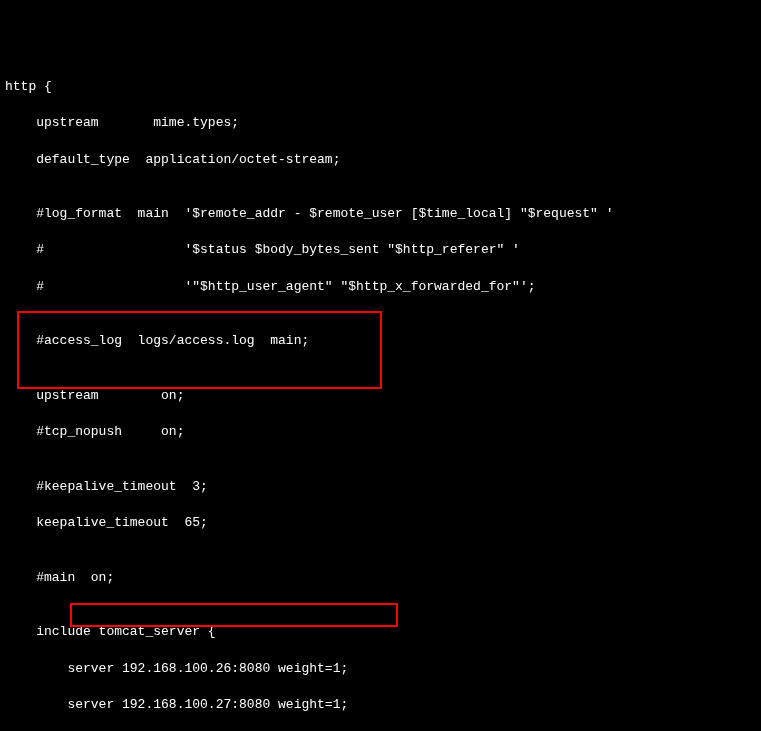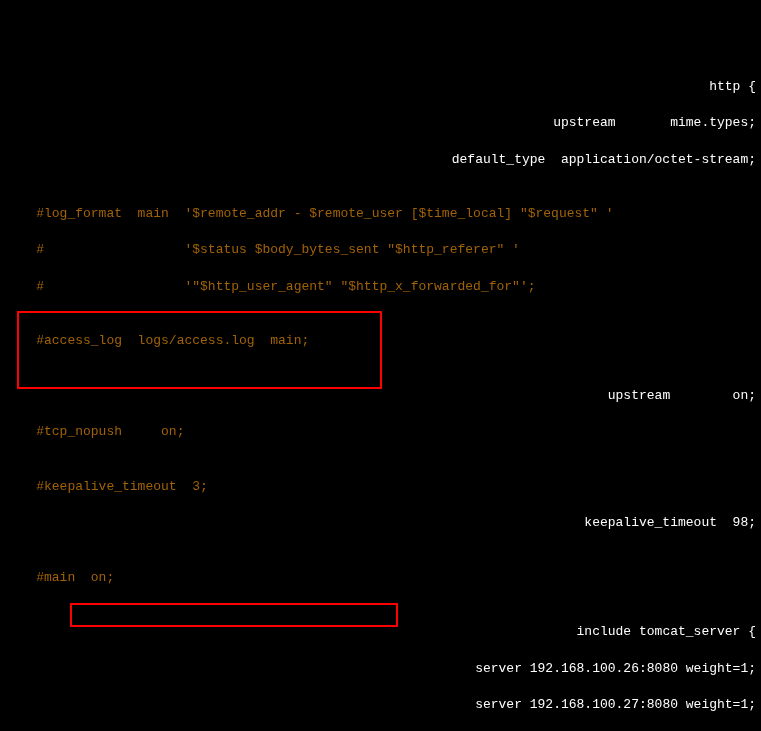--- a/index.html
+++ b/index.html
@@ -11,22 +11,22 @@
       line-height: 1.4;
       color: #fff;
       white-space: pre;
       width: 761px;
       height: 731px;
       box-sizing: border-box;
       overflow: hidden;
       position: relative;
     }
     .line { display: block; }
-    .c { color: #a16207; }
-    .w { color: #fff; text-align: right; }
+    .c { color: #ffffff; }
+    .w { color: #fff; }
     .box1 {
       position: absolute;
       border: 2px solid #ff0000;
       left: 17px;
       top: 311px;
       width: 361px;
       height: 74px;
       pointer-events: none;
     }
     .box2 {
@@ -51,21 +51,21 @@
 <span class="line c">    #log_format  main  '$remote_addr - $remote_user [$time_local] "$request" '</span>
 <span class="line c">    #                  '$status $body_bytes_sent "$http_referer" '</span>
 <span class="line c">    #                  '"$http_user_agent" "$http_x_forwarded_for"';</span>
 <span class="line w"></span>
 <span class="line c">    #access_log  logs/access.log  main;</span>
 <span class="line w"></span>
 <span class="line w">    upstream        on;</span>
 <span class="line c">    #tcp_nopush     on;</span>
 <span class="line w"></span>
 <span class="line c">    #keepalive_timeout  3;</span>
-<span class="line w">    keepalive_timeout  98;</span>
+<span class="line w">    keepalive_timeout  65;</span>
 <span class="line w"></span>
 <span class="line c">    #main  on;</span>
 <span class="line w"></span>
 <span class="line w">    include tomcat_server {</span>
 <span class="line w">        server 192.168.100.26:8080 weight=1;</span>
 <span class="line w">        server 192.168.100.27:8080 weight=1;</span>
 
 <span class="line w"></span>
 
 

